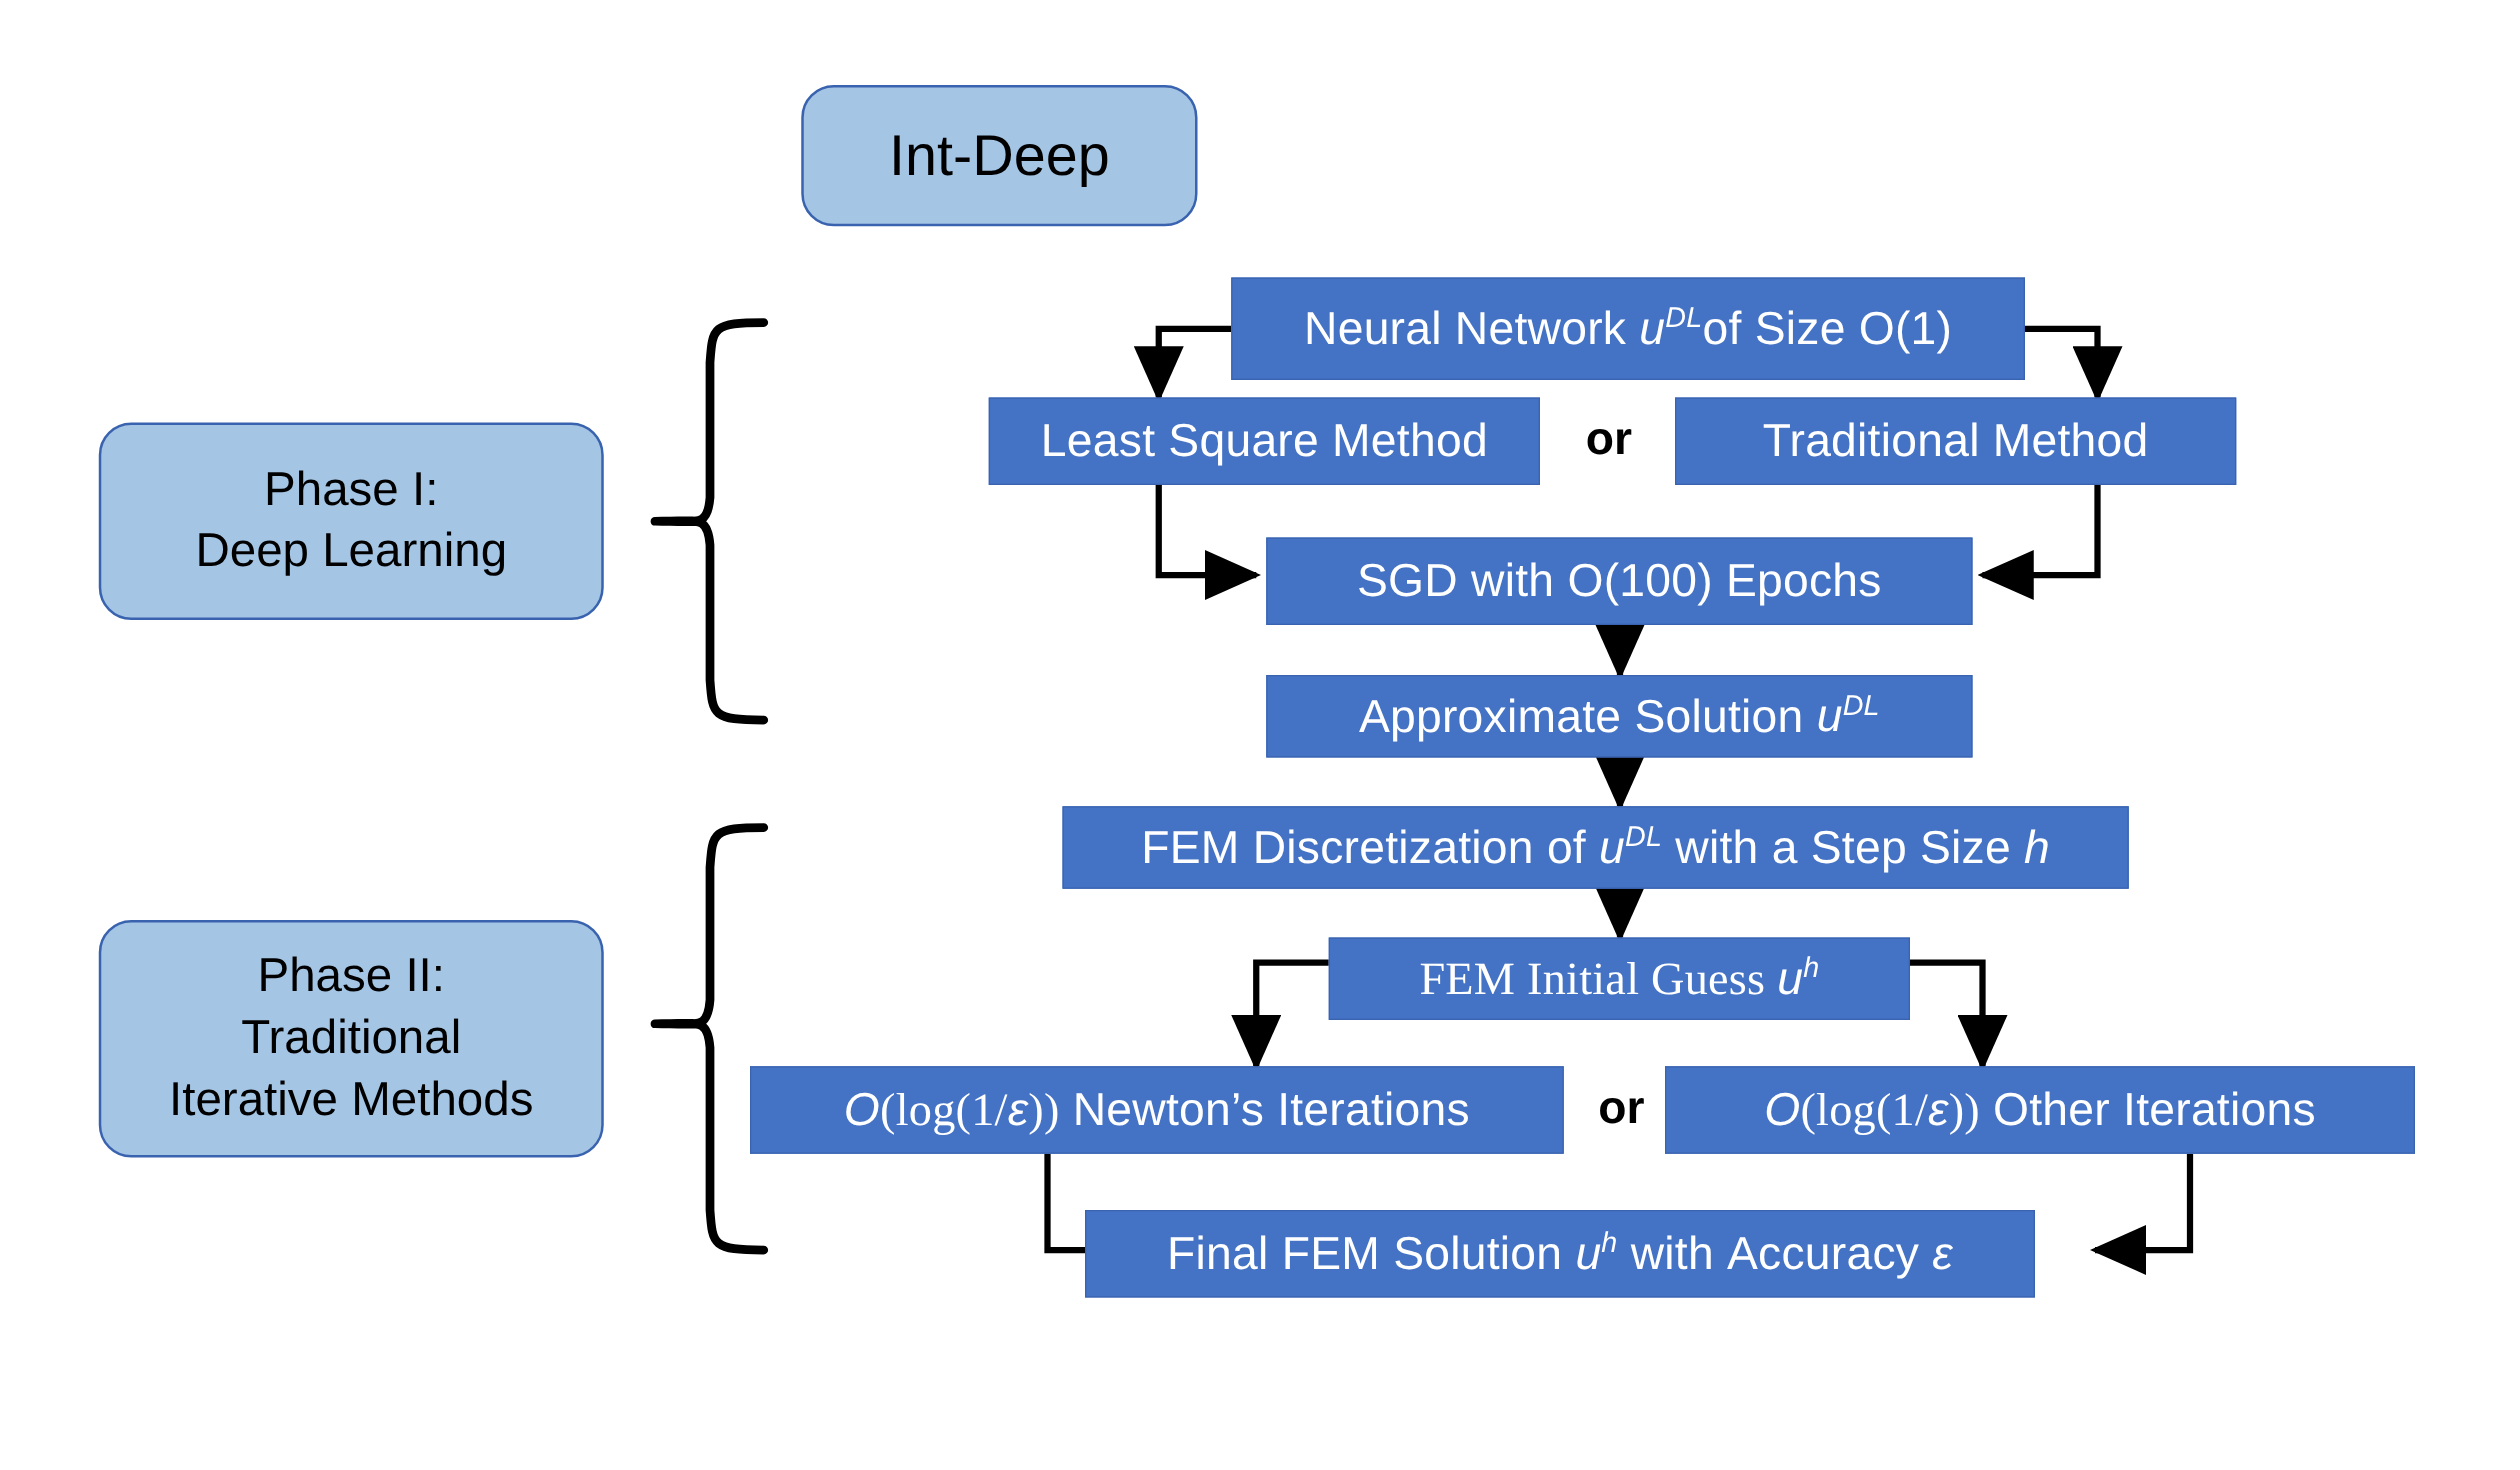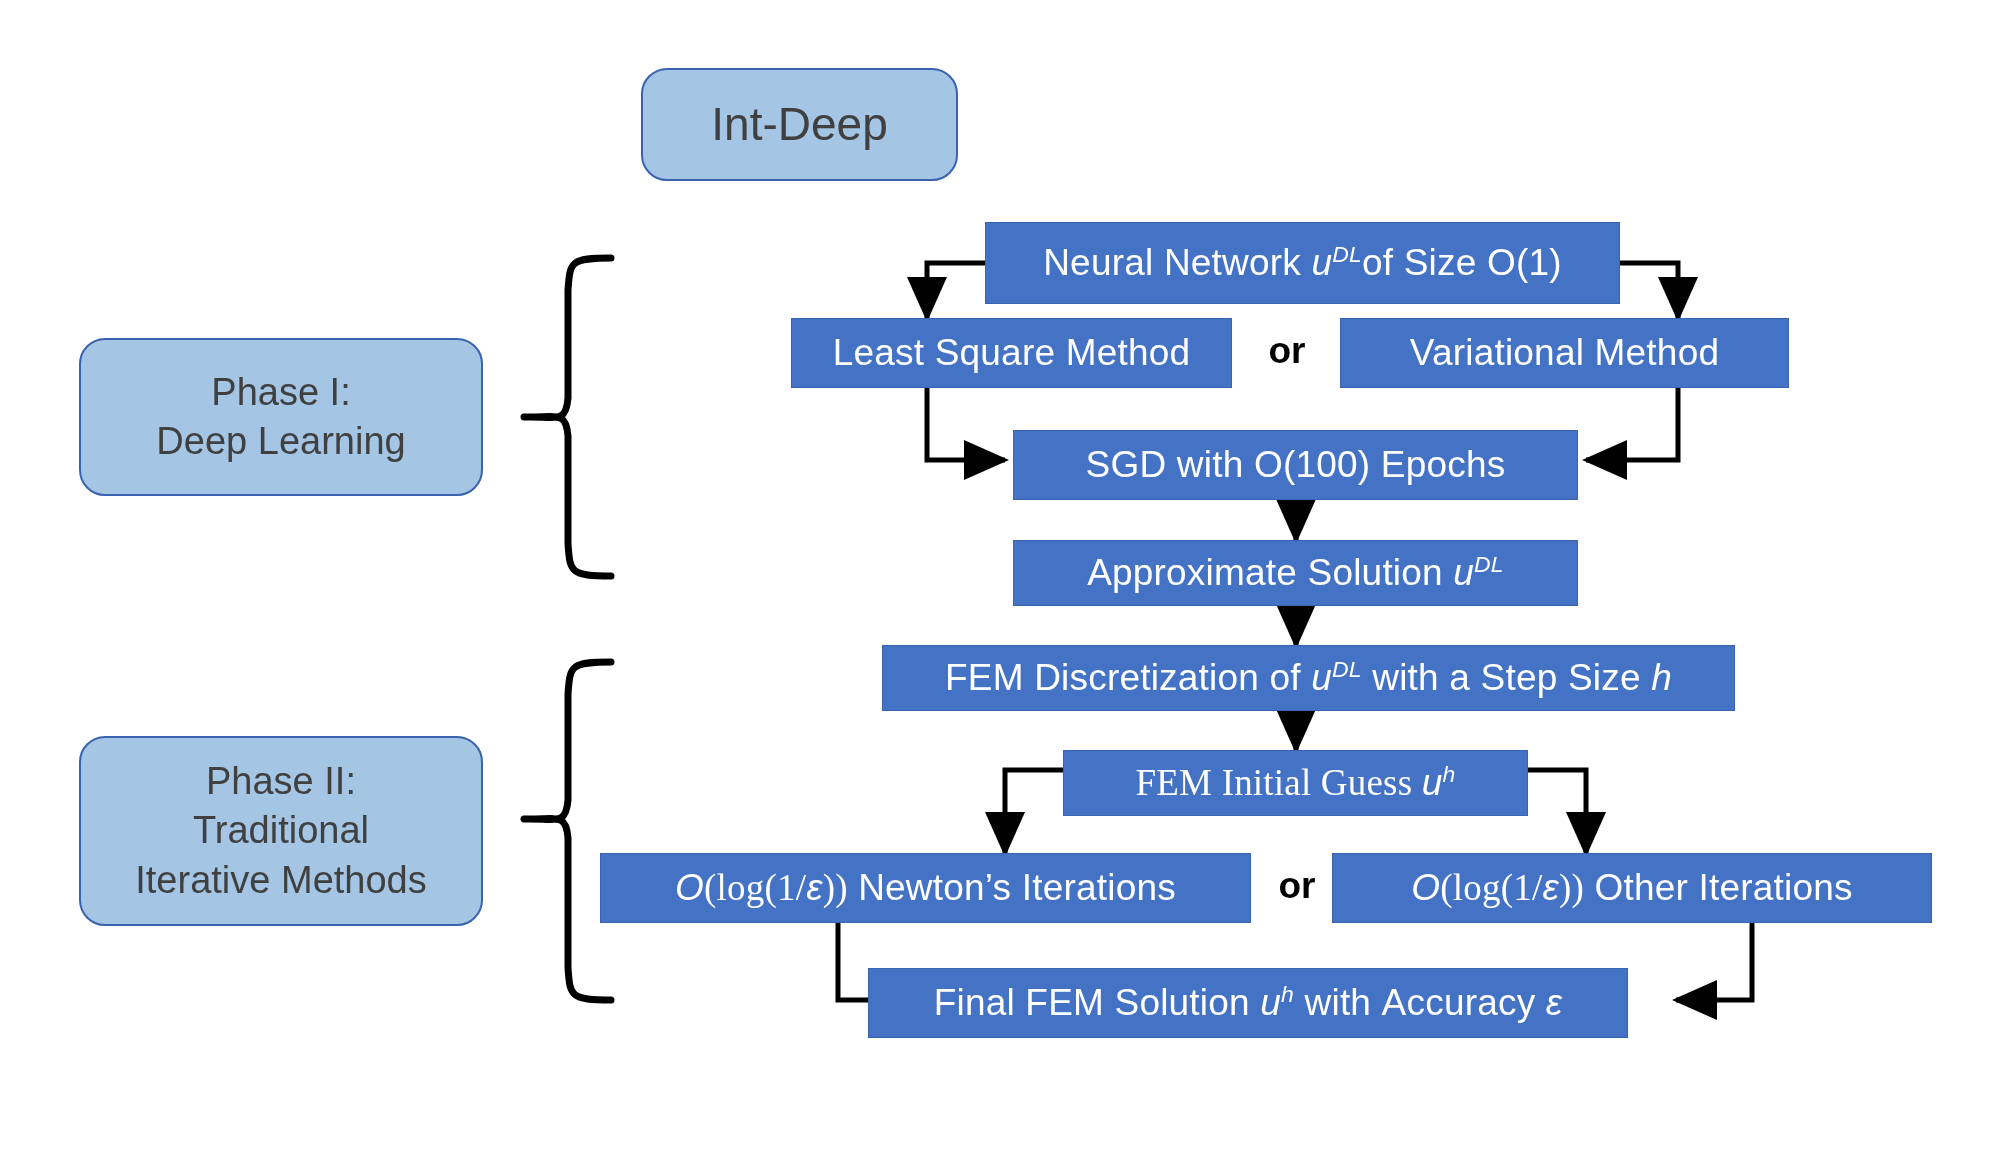--- a/index.html
+++ b/index.html
@@ -32,21 +32,21 @@
     background: #4472C4;
     border: 1.5px solid #3A63AF;
     color: #ffffff;
     font-size: 37px;
     letter-spacing: 0.2px;
   }
   .node-light {
     background: #A4C5E4;
     border: 2.5px solid #3A63AF;
     border-radius: 26px;
-    color: #404040;
+    color: #000000;
     font-size: 38px;
     flex-direction: column;
     line-height: 1.30;
   }
   .node-light.small {
     font-size: 46px;
   }
   .or-label {
     position: absolute;
     color: #000000;
@@ -145,32 +145,32 @@
 
   <div class="node node-dark" style="left:791px; top:318px; width:441px; height:70px;">
     <span>Least Square Method</span>
   </div>
 
   <div class="or-label" style="left:1255px; top:330px; width:64px; height:48px;">
     <span>or</span>
   </div>
 
   <div class="node node-dark" style="left:1340px; top:318px; width:449px; height:70px;">
-    <span>Variational Method</span>
+    <span>Traditional Method</span>
   </div>
 
   <div class="node node-dark" style="left:1013px; top:430px; width:565px; height:70px;justify-content:center;">
     <span>SGD with O(100) Epochs</span>
   </div>
 
   <div class="node node-dark" style="left:1013px; top:540px; width:565px; height:66px;" title="Approximate Solution u^DL">
     <span>Approximate&nbsp;Solution&nbsp;<span class="mi">u<sup>DL</sup></span></span>
   </div>
 
-  <div class="node node-dark" style="left:882px; top:645px; width:853px; height:66px;" title="FEM Discretization of u^DL with a Step Size h">
+  <div class="node node-dark" style="left:850px; top:645px; width:853px; height:66px;" title="FEM Discretization of u^DL with a Step Size h">
     <span>FEM&nbsp;Discretization&nbsp;of&nbsp;<span class="mi">u<sup>DL</sup></span>&nbsp;with&nbsp;a&nbsp;Step&nbsp;Size&nbsp;<span class="mi">h</span></span>
   </div>
 
   <div class="node node-dark" style="left:1063px; top:750px; width:465px; height:66px;" title="FEM Initial Guess u^h">
     <span><span class="mroman">FEM&nbsp;Initial&nbsp;Guess&nbsp;</span><span class="mi">u<sup>h</sup></span></span>
   </div>
 
   <div class="node node-dark" style="left:600px; top:853px; width:651px; height:70px;" title="O(log(1/e)) Newton's Iterations">
     <span><span class="mi">O</span><span class="mroman">(log(1/</span><span class="mi">ε</span><span class="mroman">))</span>&nbsp;Newton’s&nbsp;Iterations</span>
   </div>

